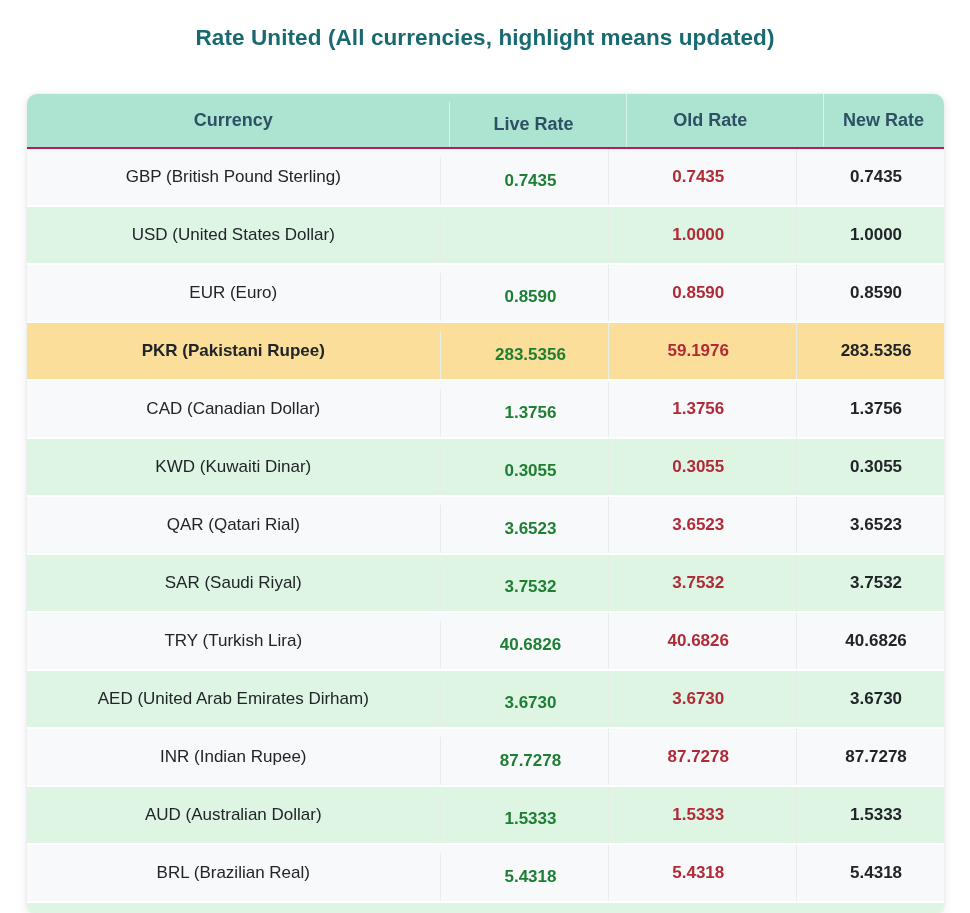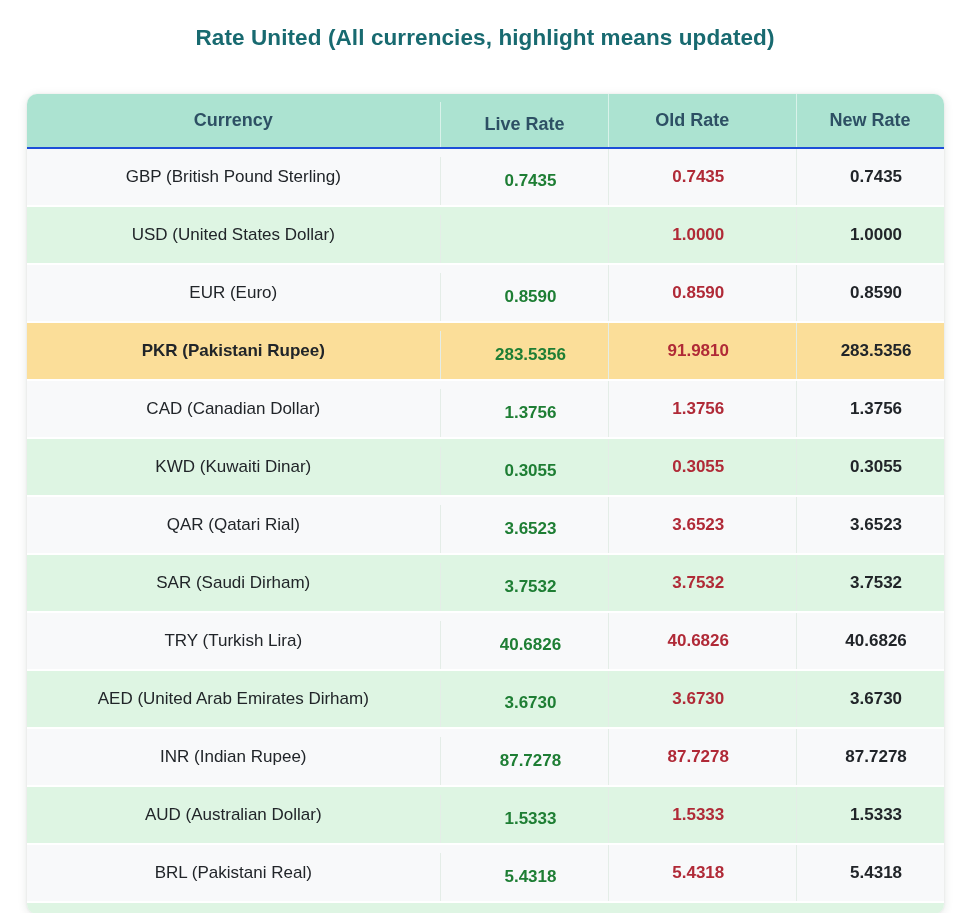--- a/index.html
+++ b/index.html
@@ -24,22 +24,23 @@
     margin: 43px auto 0 auto;
     border-radius: 10px;
     box-shadow: 0 2px 10px rgba(40, 60, 50, 0.13), 0 0 2px rgba(40, 60, 50, 0.10);
     overflow: hidden;
     background: #ffffff;
   }
   .thead {
     display: flex;
     height: 55px;
     background: var(--header-bg, #ace3d1);
-    border-bottom: 2px solid #1d4ed8;
+    border-bottom: 2px solid #be185d;
     box-sizing: border-box;
+    gap: 9px;
   }
   .th {
     display: flex;
     align-items: center;
     justify-content: center;
     font-size: 18px;
     font-weight: 700;
     color: var(--header-text, #2d5064);
     box-sizing: border-box;
   }
@@ -112,21 +113,21 @@
   <div class="tr">
     <div class="td col-currency">EUR (Euro)</div>
     <div class="td col-live num live">0.8590</div>
     <div class="td col-old num old">0.8590</div>
     <div class="td col-new num new">0.8590</div>
   </div>
 
   <div class="tr highlight">
     <div class="td col-currency">PKR (Pakistani Rupee)</div>
     <div class="td col-live num live">283.5356</div>
-    <div class="td col-old num old">91.9810</div>
+    <div class="td col-old num old">59.1976</div>
     <div class="td col-new num new">283.5356</div>
   </div>
 
   <div class="tr">
     <div class="td col-currency">CAD (Canadian Dollar)</div>
     <div class="td col-live num live">1.3756</div>
     <div class="td col-old num old">1.3756</div>
     <div class="td col-new num new">1.3756</div>
   </div>
 
@@ -138,21 +139,21 @@
   </div>
 
   <div class="tr">
     <div class="td col-currency">QAR (Qatari Rial)</div>
     <div class="td col-live num live">3.6523</div>
     <div class="td col-old num old">3.6523</div>
     <div class="td col-new num new">3.6523</div>
   </div>
 
   <div class="tr">
-    <div class="td col-currency">SAR (Saudi Dirham)</div>
+    <div class="td col-currency">SAR (Saudi Riyal)</div>
     <div class="td col-live num live">3.7532</div>
     <div class="td col-old num old">3.7532</div>
     <div class="td col-new num new">3.7532</div>
   </div>
 
   <div class="tr">
     <div class="td col-currency">TRY (Turkish Lira)</div>
     <div class="td col-live num live">40.6826</div>
     <div class="td col-old num old">40.6826</div>
     <div class="td col-new num new">40.6826</div>
@@ -173,21 +174,21 @@
   </div>
 
   <div class="tr">
     <div class="td col-currency">AUD (Australian Dollar)</div>
     <div class="td col-live num live">1.5333</div>
     <div class="td col-old num old">1.5333</div>
     <div class="td col-new num new">1.5333</div>
   </div>
 
   <div class="tr">
-    <div class="td col-currency">BRL (Pakistani Real)</div>
+    <div class="td col-currency">BRL (Brazilian Real)</div>
     <div class="td col-live num live">5.4318</div>
     <div class="td col-old num old">5.4318</div>
     <div class="td col-new num new">5.4318</div>
   </div>
 </div>
     <div class="partial-row" id="partial-row" style="display: block;"></div>
   </section>
 </main>
 
 </body></html>

